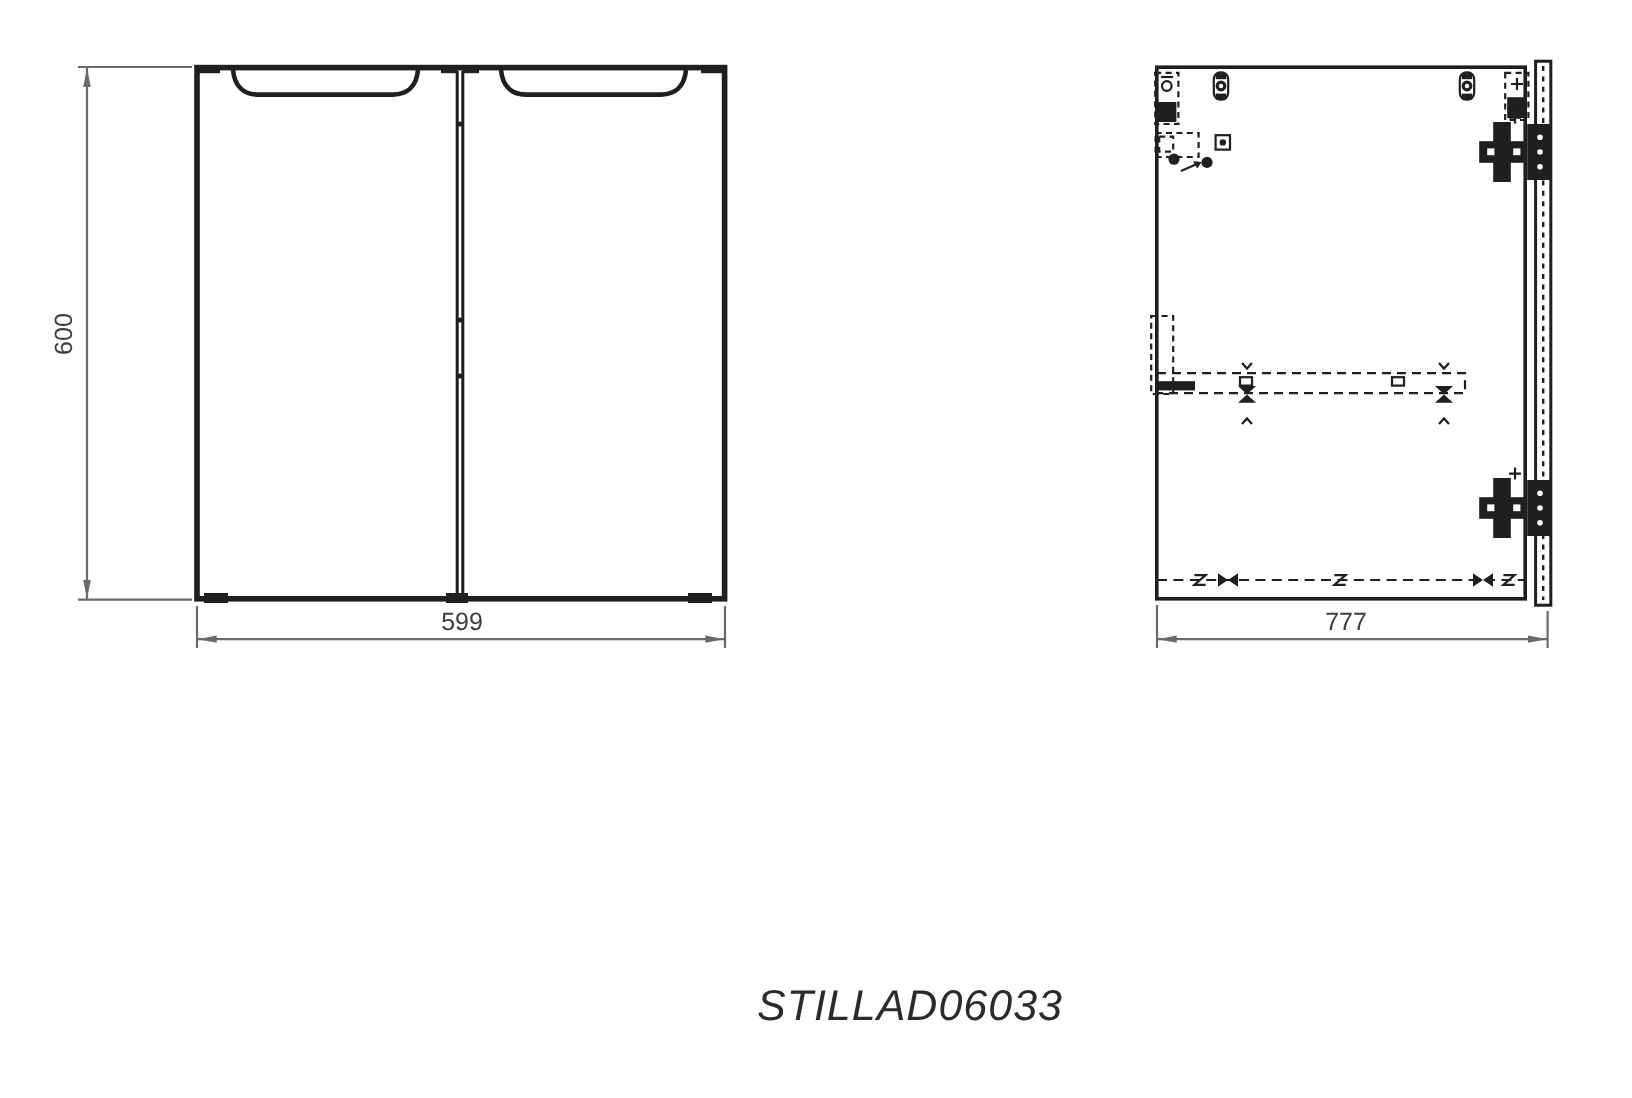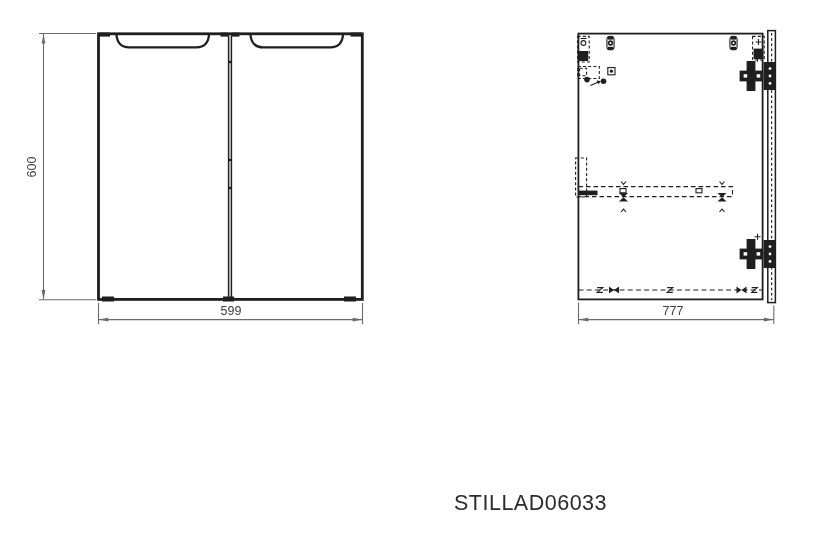--- a/index.html
+++ b/index.html
@@ -34,24 +34,25 @@
     color:var(--dim-text);
     text-align:center;
     white-space:nowrap;
   }
   #label-600{left:17px;top:153px;width:30px;height:28px;line-height:28px;transform:rotate(-90deg);}
   #label-599{left:208px;top:304px;width:46px;}
   #label-451{left:650px;top:304px;width:46px;}
   .caption{
     position:absolute;
     left:303px;top:491px;width:304px;
-    text-align:right;
+    text-align:center;
     font-size:21.5px;
     letter-spacing:0.5px;
     color:var(--caption-text);
+    font-style:italic;
   }
 </style>
 </head>
 <body>
 
 <div class="canvas">
 
   <svg width="816" height="549" viewBox="0 0 816 549">
 
     <g>

